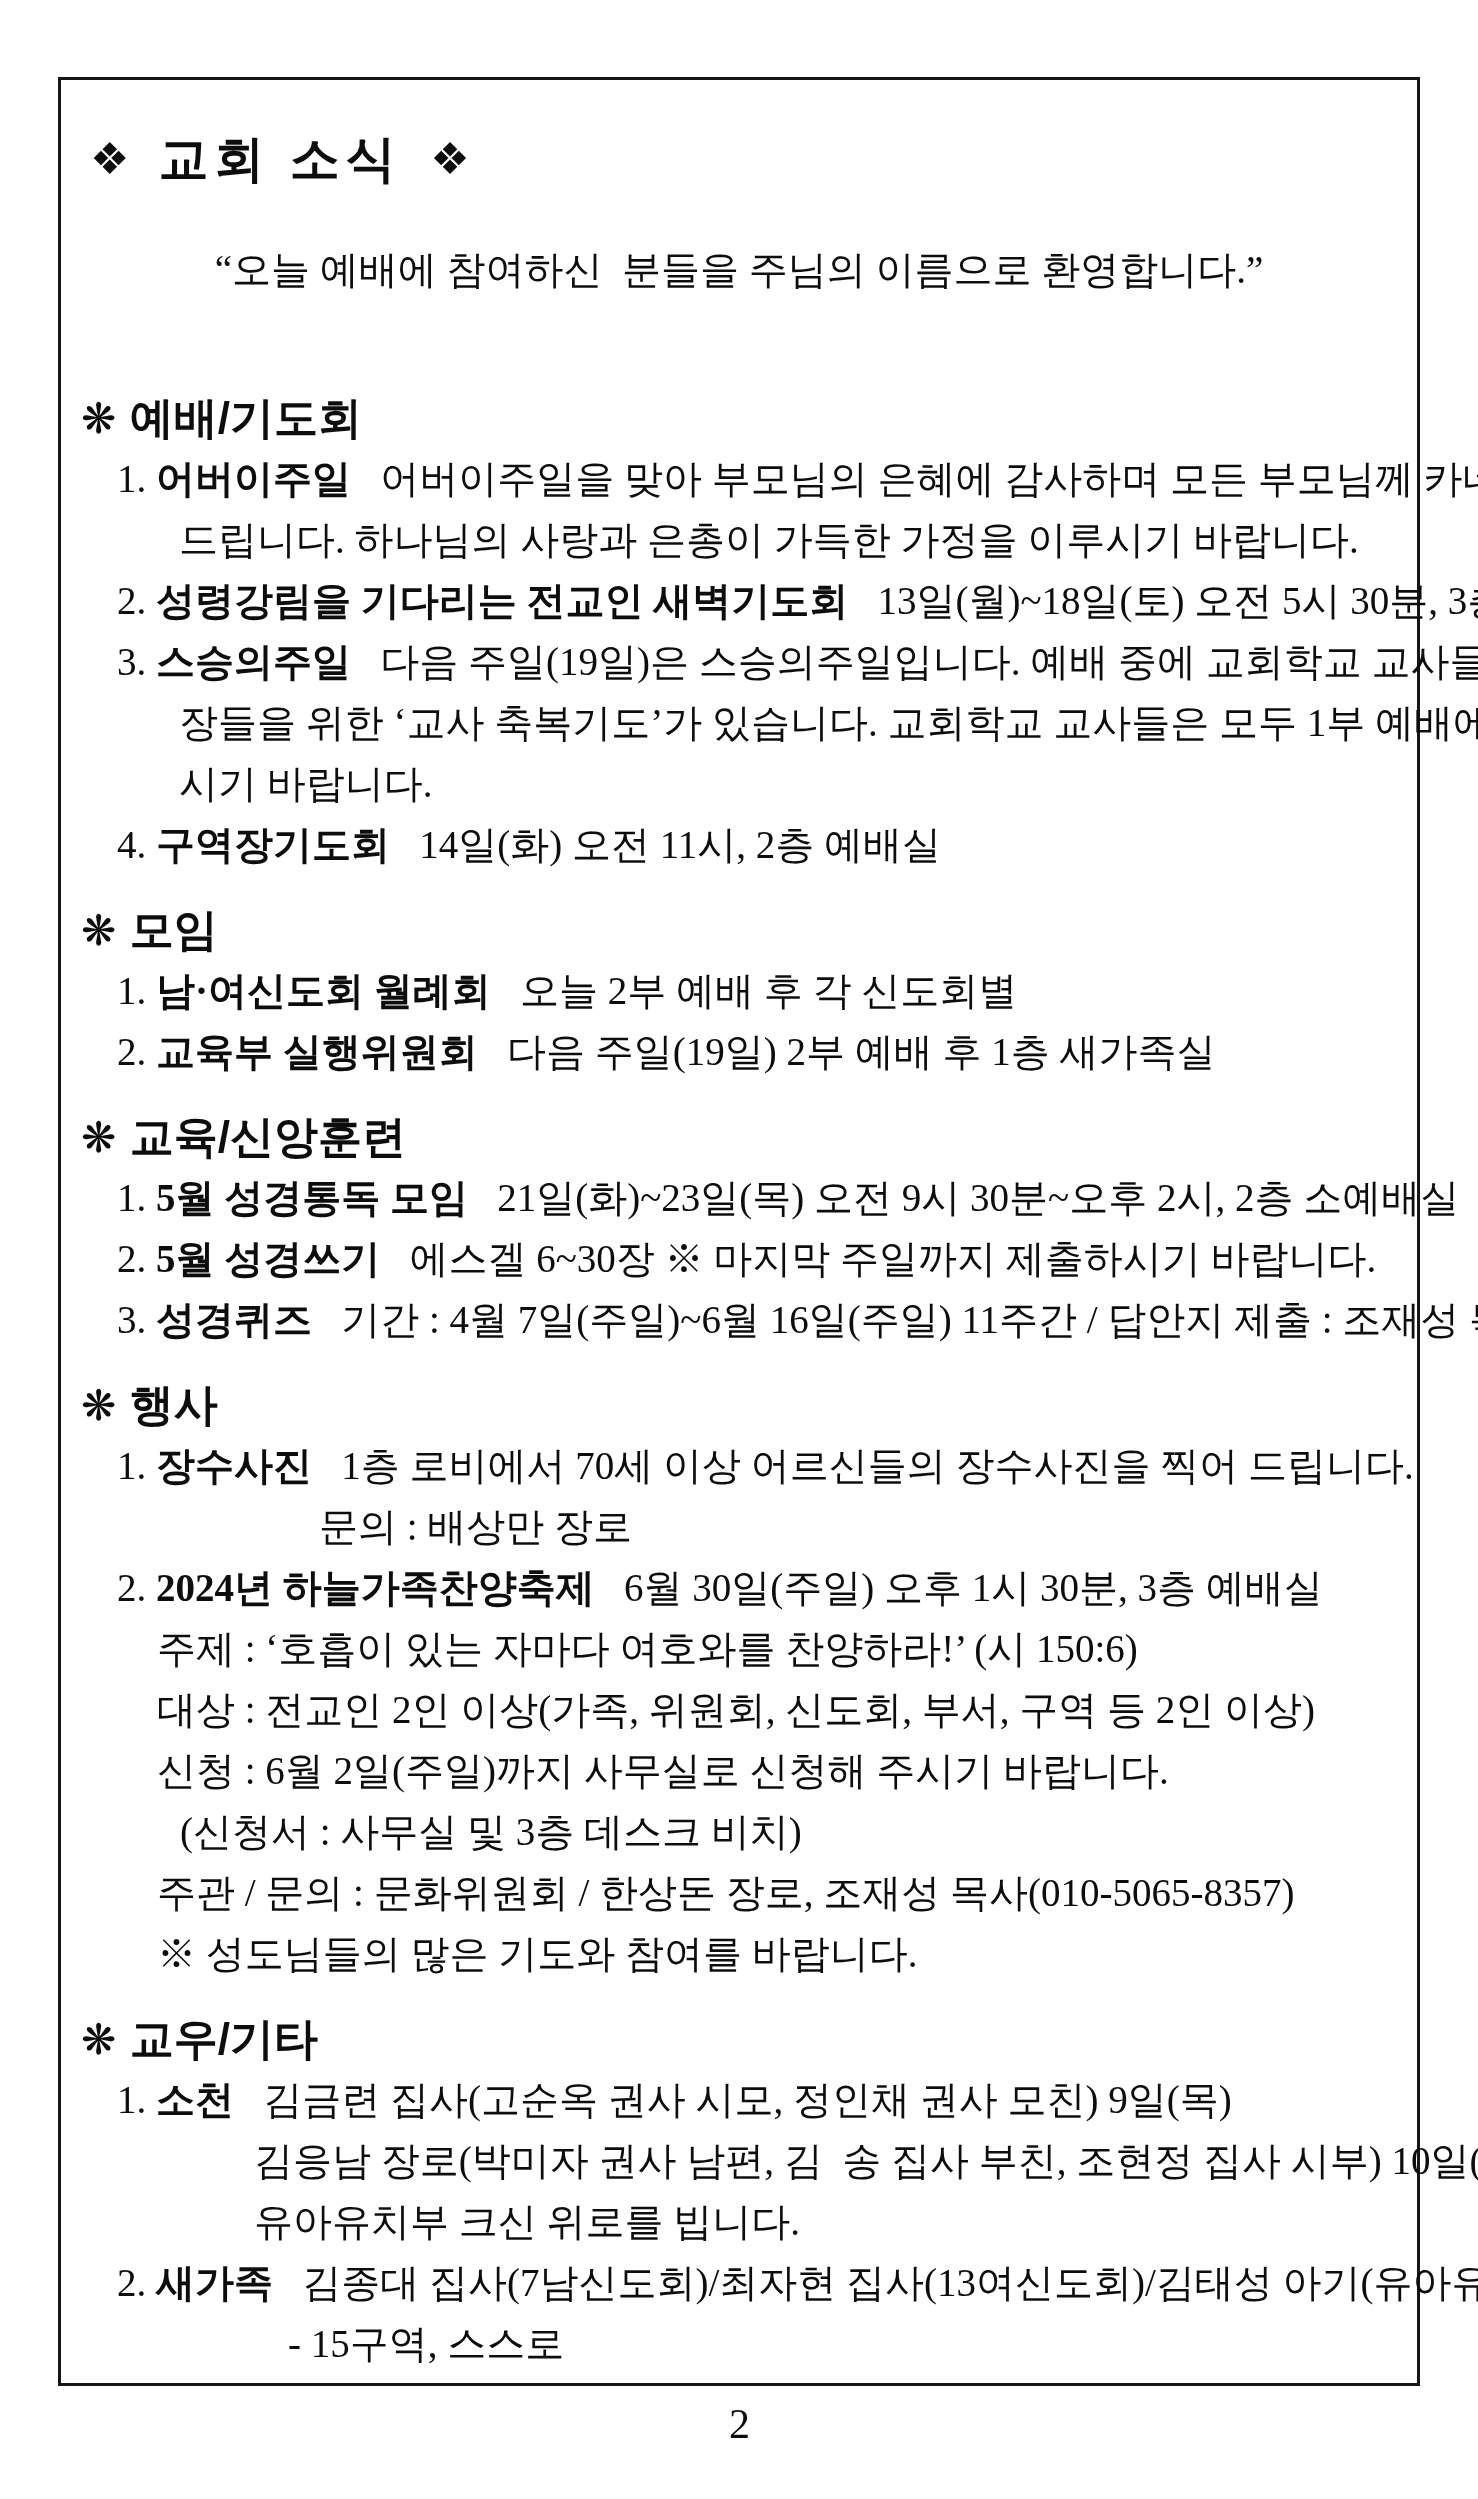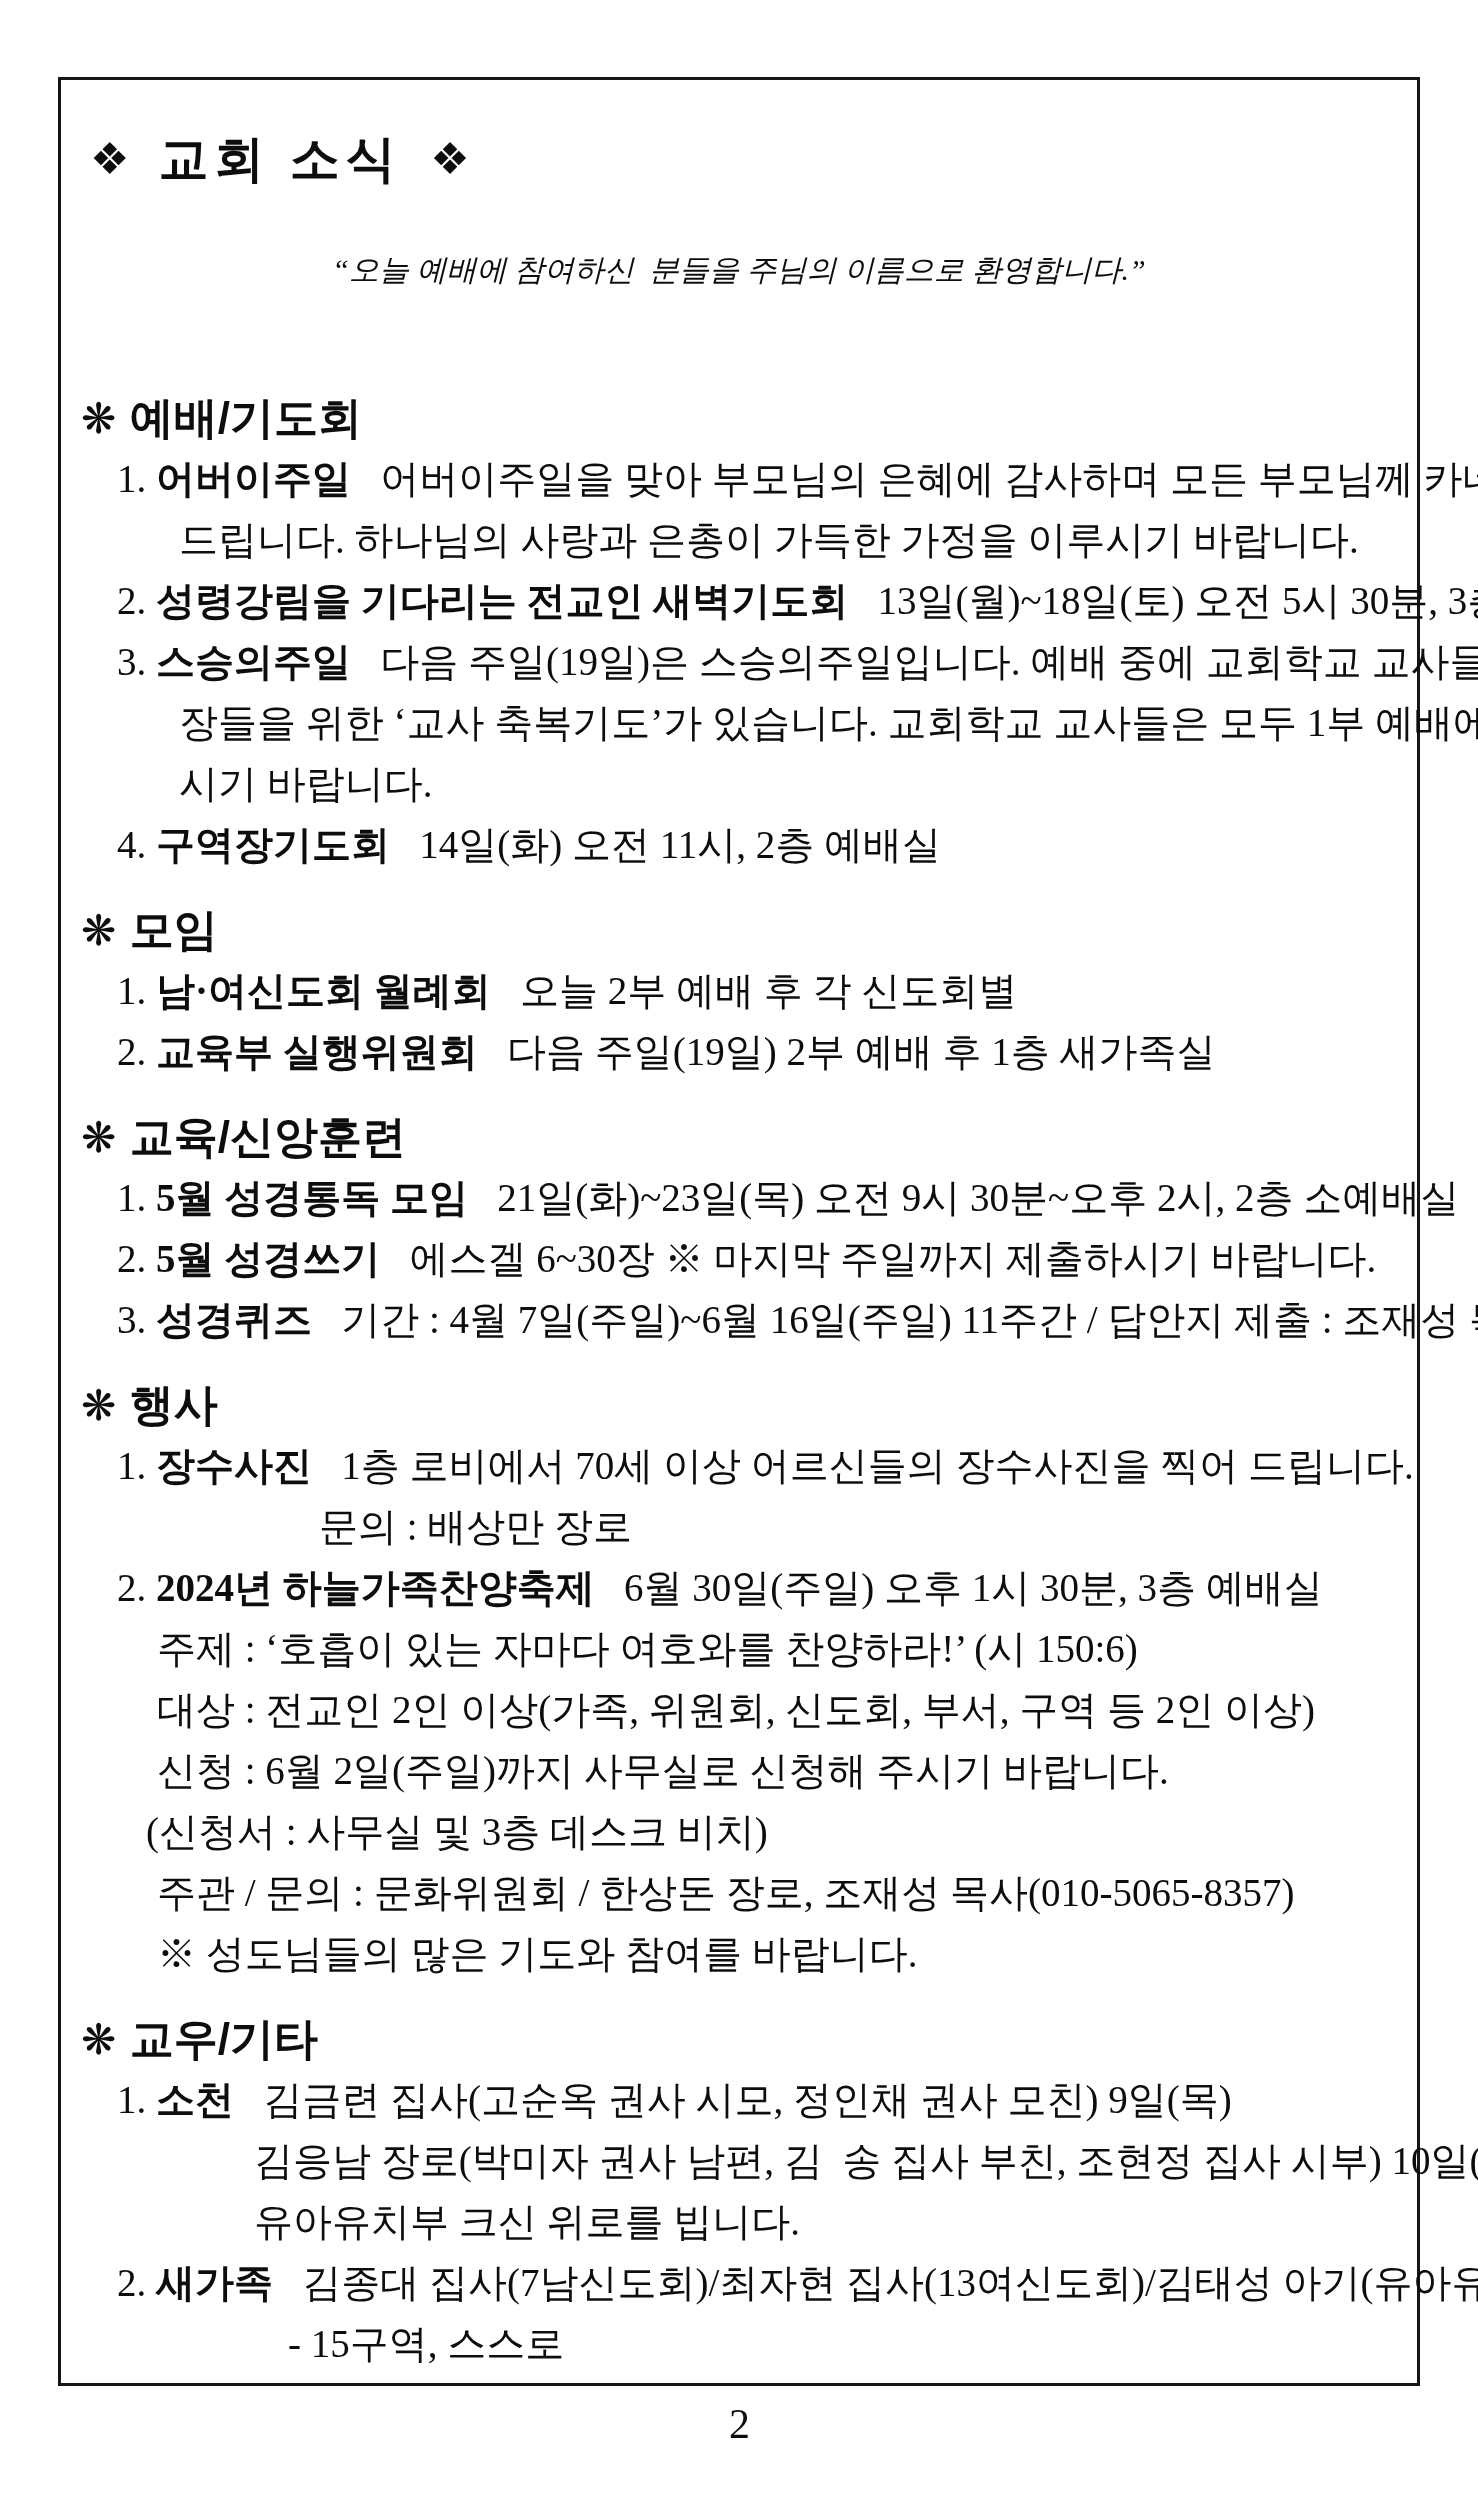--- a/index.html
+++ b/index.html
@@ -31,23 +31,22 @@
   .decor{
     font-size:44px;
     vertical-align:1.9px;
     letter-spacing:0;
     margin:0 29px;
   }
   .welcome{
     margin-top:50px;
     height:54px;line-height:54px;
     text-align:center;
-    font-size:30px;
+    font-size:39px;
     white-space:pre;
-    font-style:italic;
   }
   .sec-header{
     margin-top:25px;
     height:60px;line-height:60px;
     padding-left:20px;
     font-family:"Liberation Sans","DejaVu Sans",sans-serif;
     font-weight:700;
     font-size:44px;
     white-space:pre;
   }
@@ -62,21 +61,21 @@
     font-size:39px;
     white-space:pre;
   }
   .line .b{
     font-family:Liberation Serif, serif;
     font-weight:700;
   }
   .ind-num  {padding-left:56px;}
   .ind-wrap {padding-left:118px;}
   .ind-sub  {padding-left:96px;}
-  .ind-sub2 {padding-left:85px;}
+  .ind-sub2 {padding-left:119px;}
   .ind-deep {padding-left:193px;}
   .ind-deep2{padding-left:227px;}
   .ind-inq  {padding-left:258px;}
   .page-number{
     position:absolute;
     left:0;top:2400px;width:100%;
     text-align:center;
     font-size:42px;
     line-height:48px;
   }

